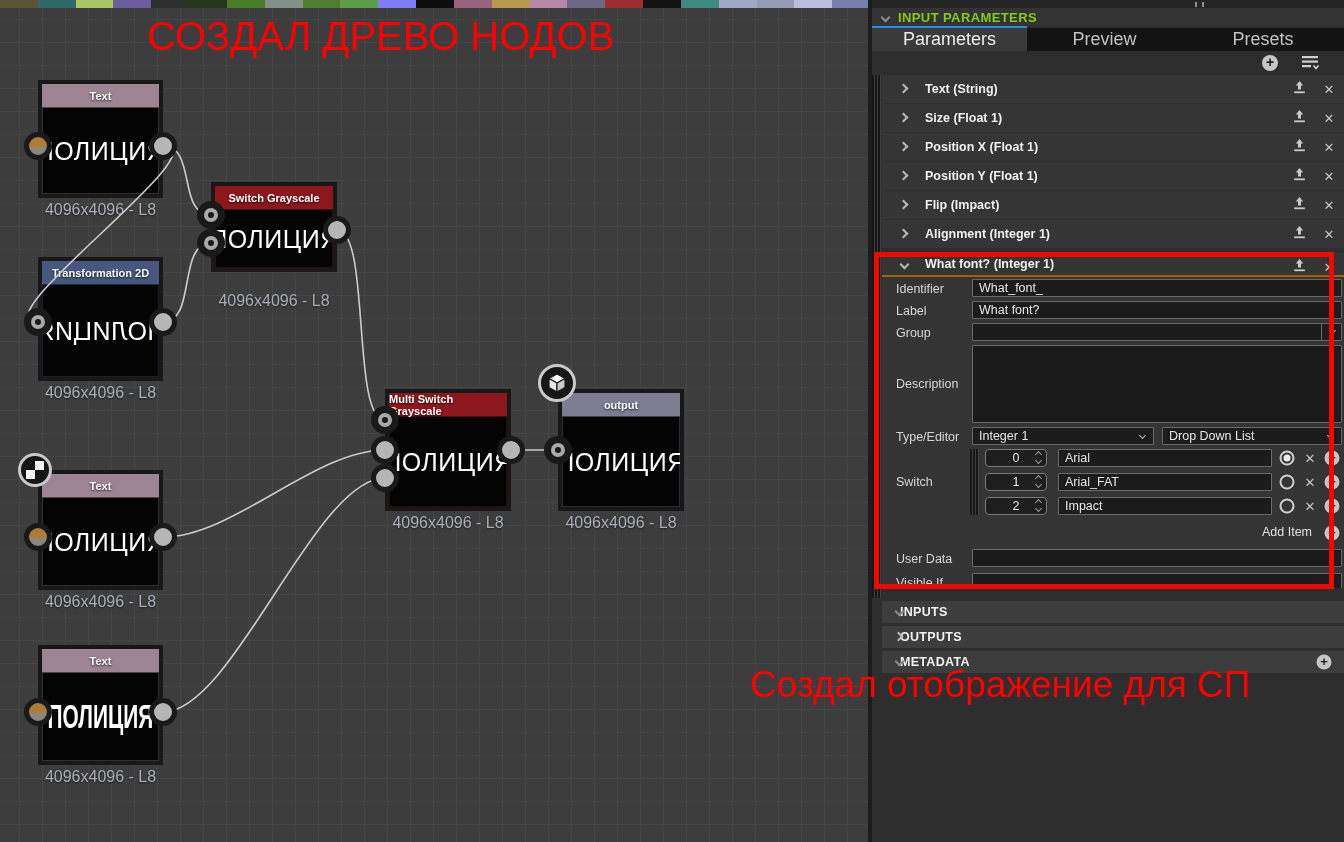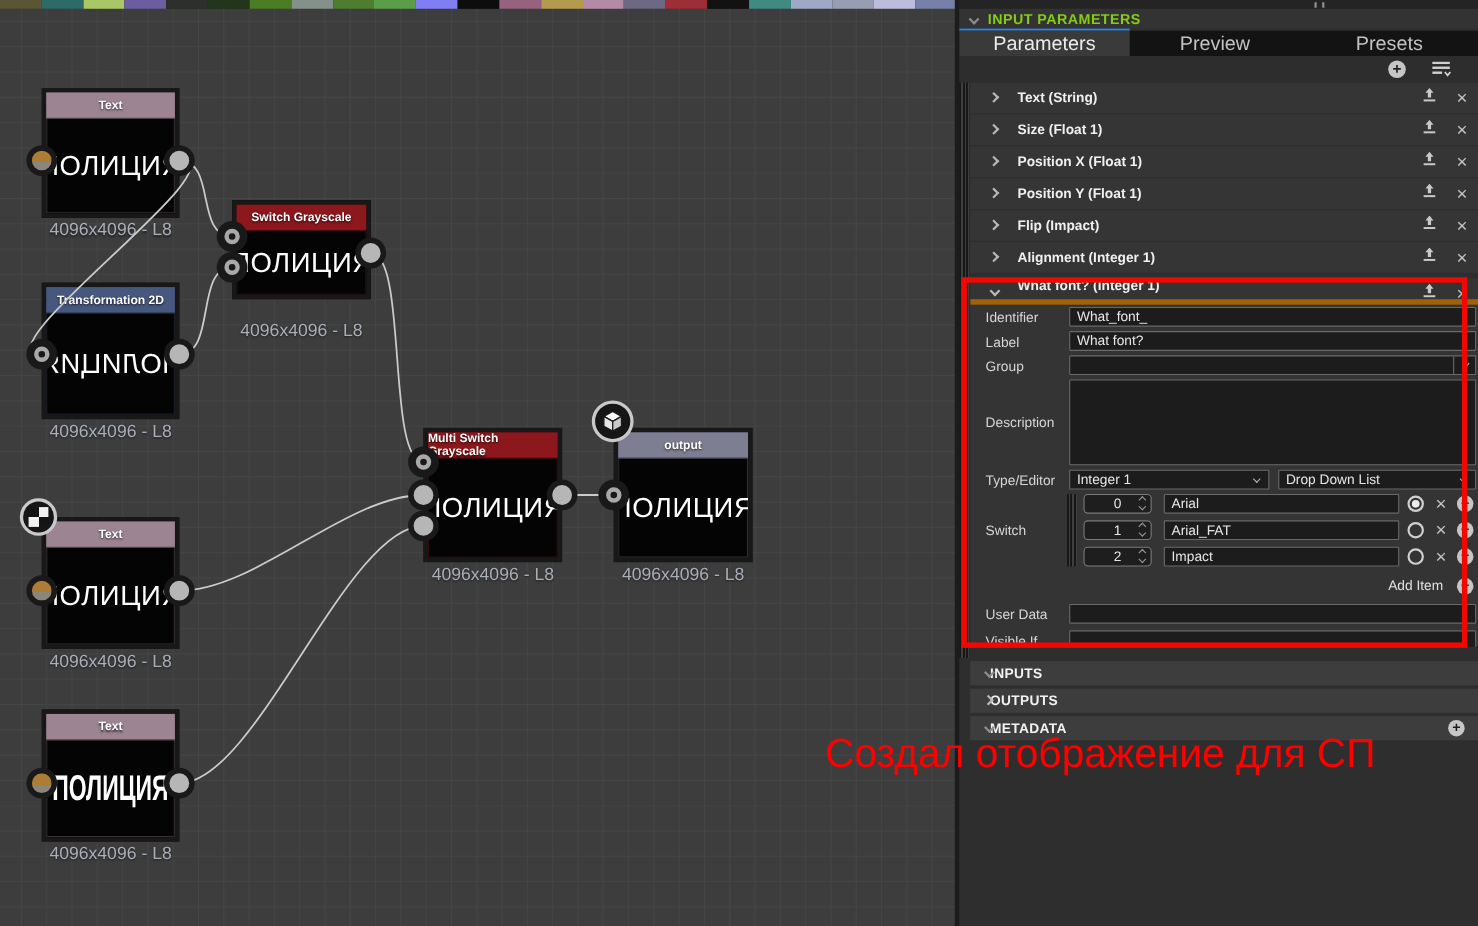--- a/index.html
+++ b/index.html
@@ -65,21 +65,21 @@
   .x-icon { color:#c4c4c4; font-size:13px; width:30px; text-align:center; }
   .expose-icon { width:30px; text-align:center; color:#c9c9c9; }
 
   .chev { display:inline-block; width:7px; height:7px; border-right:2px solid #b8b8b8; border-bottom:2px solid #b8b8b8; }
   .chev.r { transform:rotate(-45deg); }
   .chev.d { transform:rotate(45deg); }
   .chev.dim { border-color:#8d8d8d; }
   .chev.sm { width:5px; height:5px; border-width:1.5px; }
 
   #whatfont { position:absolute; left:10px; top:253px; width:462px; height:335px; background:#343434; overflow:hidden; }
-  .wf-header { position:absolute; left:0; top:0; width:462px; height:24px; border-bottom:5px solid #a16207; display:flex; }
+  .wf-header { position:absolute; left:0; top:0; width:462px; height:24px; border-bottom:2px solid #a16207; display:flex; align-items:center; }
   .wf-title { font-size:12.5px; font-weight:bold; color:#f0f0f0; margin-left:43px; }
   .f-label { position:absolute; left:14px; font-size:12.5px; color:#d6d6d6; }
   .t-input { position:absolute; background:#1c1c1c; border:1px solid #696969; border-radius:1px; color:#e6e6e6;
     font-size:12.5px; line-height:16px; padding:0 6px; height:18px; white-space:nowrap; overflow:hidden; }
   .dd-box { position:absolute; right:0; top:0; width:20px; height:16px; border-left:1px solid #696969; }
   .spin { position:absolute; background:#1e1e1e; border:1px solid #7a7a7a; border-radius:4px; height:18px; width:62px; color:#e6e6e6;
     font-size:12.5px; text-align:center; line-height:16px; }
   .spin-arrows { position:absolute; right:5px; top:2px; display:flex; flex-direction:column; gap:1px; }
   .spin-arrows .chev { border-color:#9a9a9a; }
   .radio { position:absolute; width:15px; height:15px; border:2px solid #d0d0d0; border-radius:50%; transform:translate(-50%,-50%); }
@@ -214,20 +214,21 @@
         <i></i>
       </div>
       <div class="badge badge-cube" style="left: 557px; top: 383px;">
         <svg width="22" height="22" viewBox="0 0 22 22">
           <polygon points="11,2 19,6.5 11,11 3,6.5" fill="#ffffff" stroke="#1a1a1a" stroke-width="1.2"></polygon>
           <polygon points="3,6.5 11,11 11,20 3,15.5" fill="#e6e6e6" stroke="#1a1a1a" stroke-width="1.2"></polygon>
           <polygon points="19,6.5 11,11 11,20 19,15.5" fill="#c9c9c9" stroke="#1a1a1a" stroke-width="1.2"></polygon>
         </svg>
       </div>
     </div>
+  <div class="annotation" id="anno-top">СОЗДАЛ ДРЕВО НОДОВ</div>
 </div>
 <div class="divider"></div>
 <div class="annotation" id="anno-bottom">Создал отображение для СП</div>
 
 <div id="panel">
   <div class="p-topstrip">
     <div class="tick" style="left:323px"></div>
     <div class="tick" style="left:330px"></div>
   </div>
   <div class="p-header">

